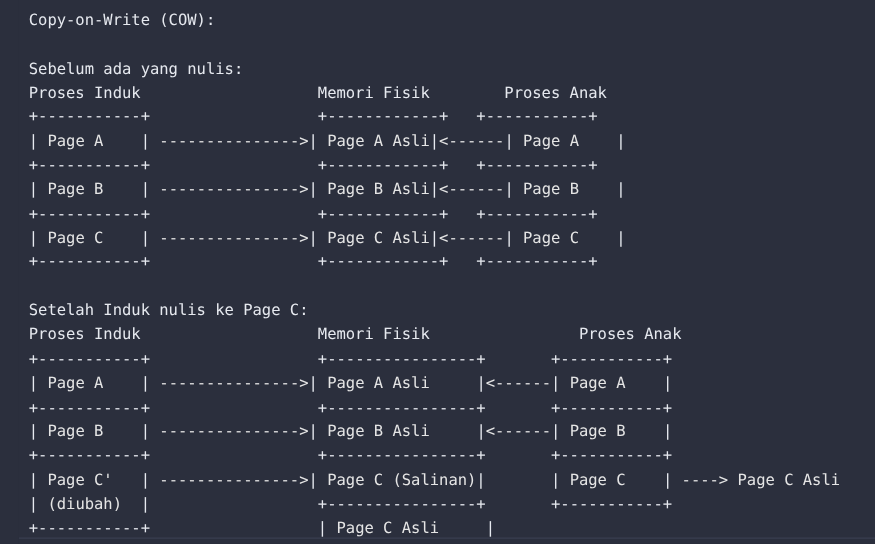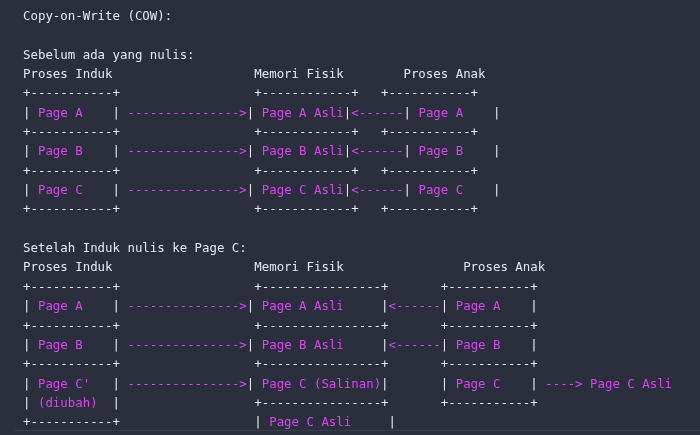--- a/index.html
+++ b/index.html
@@ -35,19 +35,19 @@
   #bottom-edge {
     position: absolute;
     left: 0;
     right: 0;
     bottom: 0;
     height: 4px;
     background: #2b2f3d;
     border-top: 1px solid #3a3f50;
   }
 </style>
-<style>.hl{color:#d946ef;} .pl{color:#e6e9ef;}</style></head>
+<style>.hl{color:#e5e5e5;} .pl{color:#e6e9ef;}</style></head>
 <body style="background: rgb(43, 47, 61);">
 
 <div id="screen" style="background: rgb(43, 47, 61);">
   <div id="terminal" style="color: rgb(230, 233, 239);"><div class="ln" id="line-01"><span class="pl">Copy-on-Write (COW):</span></div><div class="ln" id="line-02">&nbsp;</div><div class="ln" id="line-03"><span class="pl">Sebelum ada yang nulis:</span></div><div class="ln" id="line-04"><span class="pl">Proses Induk                   Memori Fisik        Proses Anak</span></div><div class="ln" id="line-05"><span class="pl">+-----------+</span><span class="pl">                  </span><span class="pl">+------------+</span><span class="pl">   </span><span class="pl">+-----------+</span></div><div class="ln" id="line-06"><span class="pl">| </span><span class="hl">Page A</span><span class="pl">    |</span><span class="pl"> </span><span class="hl">---------------&gt;</span><span class="pl">| </span><span class="hl">Page A Asli</span><span class="pl">|</span><span class="hl">&lt;------</span><span class="pl">| </span><span class="hl">Page A</span><span class="pl">    |</span></div><div class="ln" id="line-07"><span class="pl">+-----------+</span><span class="pl">                  </span><span class="pl">+------------+</span><span class="pl">   </span><span class="pl">+-----------+</span></div><div class="ln" id="line-08"><span class="pl">| </span><span class="hl">Page B</span><span class="pl">    |</span><span class="pl"> </span><span class="hl">---------------&gt;</span><span class="pl">| </span><span class="hl">Page B Asli</span><span class="pl">|</span><span class="hl">&lt;------</span><span class="pl">| </span><span class="hl">Page B</span><span class="pl">    |</span></div><div class="ln" id="line-09"><span class="pl">+-----------+</span><span class="pl">                  </span><span class="pl">+------------+</span><span class="pl">   </span><span class="pl">+-----------+</span></div><div class="ln" id="line-10"><span class="pl">| </span><span class="hl">Page C</span><span class="pl">    |</span><span class="pl"> </span><span class="hl">---------------&gt;</span><span class="pl">| </span><span class="hl">Page C Asli</span><span class="pl">|</span><span class="hl">&lt;------</span><span class="pl">| </span><span class="hl">Page C</span><span class="pl">    |</span></div><div class="ln" id="line-11"><span class="pl">+-----------+</span><span class="pl">                  </span><span class="pl">+------------+</span><span class="pl">   </span><span class="pl">+-----------+</span></div><div class="ln" id="line-12">&nbsp;</div><div class="ln" id="line-13"><span class="pl">Setelah Induk nulis ke Page C:</span></div><div class="ln" id="line-14"><span class="pl">Proses Induk                   Memori Fisik                Proses Anak</span></div><div class="ln" id="line-15"><span class="pl">+-----------+</span><span class="pl">                  </span><span class="pl">+----------------+</span><span class="pl">       </span><span class="pl">+-----------+</span></div><div class="ln" id="line-16"><span class="pl">| </span><span class="hl">Page A</span><span class="pl">    |</span><span class="pl"> </span><span class="hl">---------------&gt;</span><span class="pl">| </span><span class="hl">Page A Asli</span><span class="pl">     |</span><span class="hl">&lt;------</span><span class="pl">| </span><span class="hl">Page A</span><span class="pl">    |</span></div><div class="ln" id="line-17"><span class="pl">+-----------+</span><span class="pl">                  </span><span class="pl">+----------------+</span><span class="pl">       </span><span class="pl">+-----------+</span></div><div class="ln" id="line-18"><span class="pl">| </span><span class="hl">Page B</span><span class="pl">    |</span><span class="pl"> </span><span class="hl">---------------&gt;</span><span class="pl">| </span><span class="hl">Page B Asli</span><span class="pl">     |</span><span class="hl">&lt;------</span><span class="pl">| </span><span class="hl">Page B</span><span class="pl">    |</span></div><div class="ln" id="line-19"><span class="pl">+-----------+</span><span class="pl">                  </span><span class="pl">+----------------+</span><span class="pl">       </span><span class="pl">+-----------+</span></div><div class="ln" id="line-20"><span class="pl">| </span><span class="hl">Page C'</span><span class="pl">   |</span><span class="pl"> </span><span class="hl">---------------&gt;</span><span class="pl">| </span><span class="hl">Page C (Salinan)</span><span class="pl">|</span><span class="pl">       </span><span class="pl">| </span><span class="hl">Page C</span><span class="pl">    |</span><span class="pl"> </span><span class="hl">----&gt; Page C Asli</span></div><div class="ln" id="line-21"><span class="pl">| </span><span class="hl">(diubah)</span><span class="pl">  |</span><span class="pl">                  </span><span class="pl">+----------------+</span><span class="pl">       </span><span class="pl">+-----------+</span></div><div class="ln" id="line-22"><span class="pl">+-----------+</span><span class="pl">                  </span><span class="pl">| </span><span class="hl">Page C Asli</span><span class="pl">     |</span></div><div class="ln" id="line-23"><span class="pl">             </span><span class="pl">                  </span><span class="pl">+----------------+</span></div></div>
   <div id="bottom-edge"></div>
 </div>
 
 </body></html>

